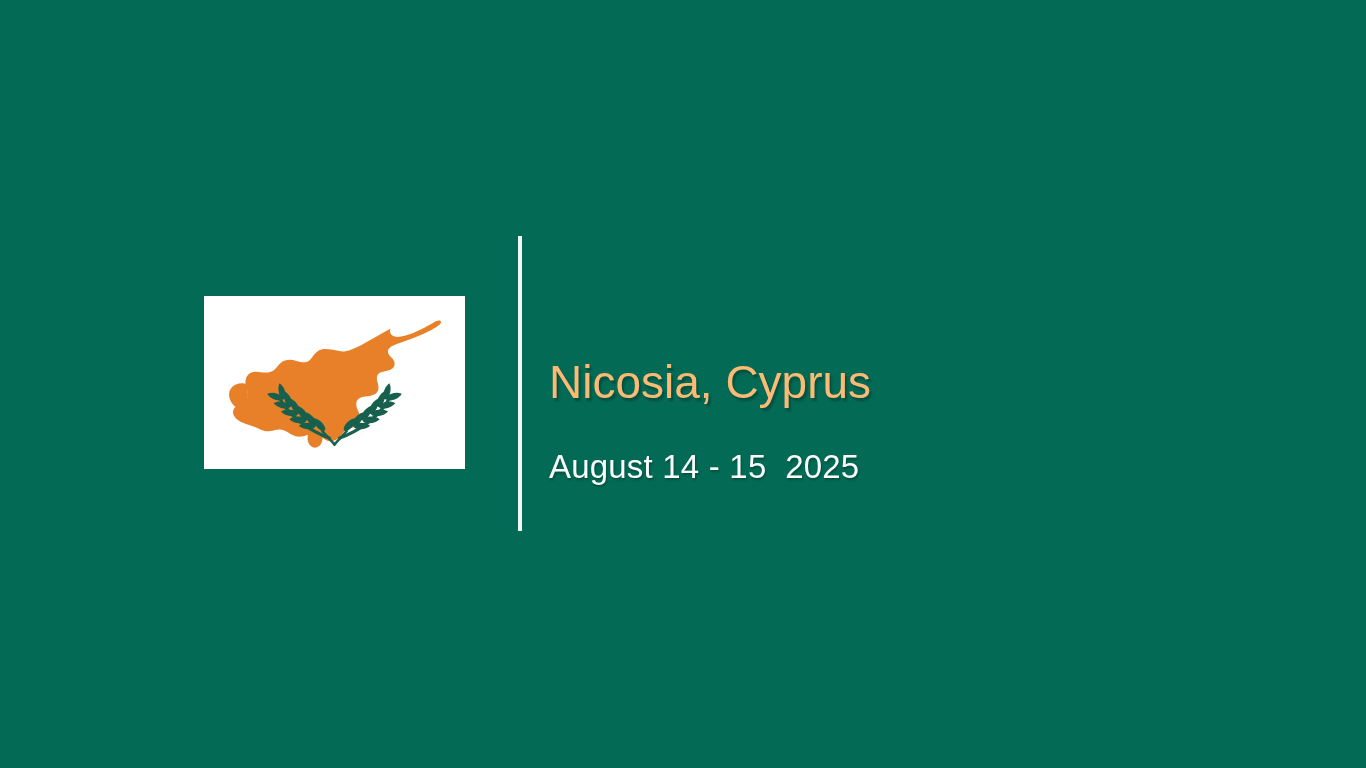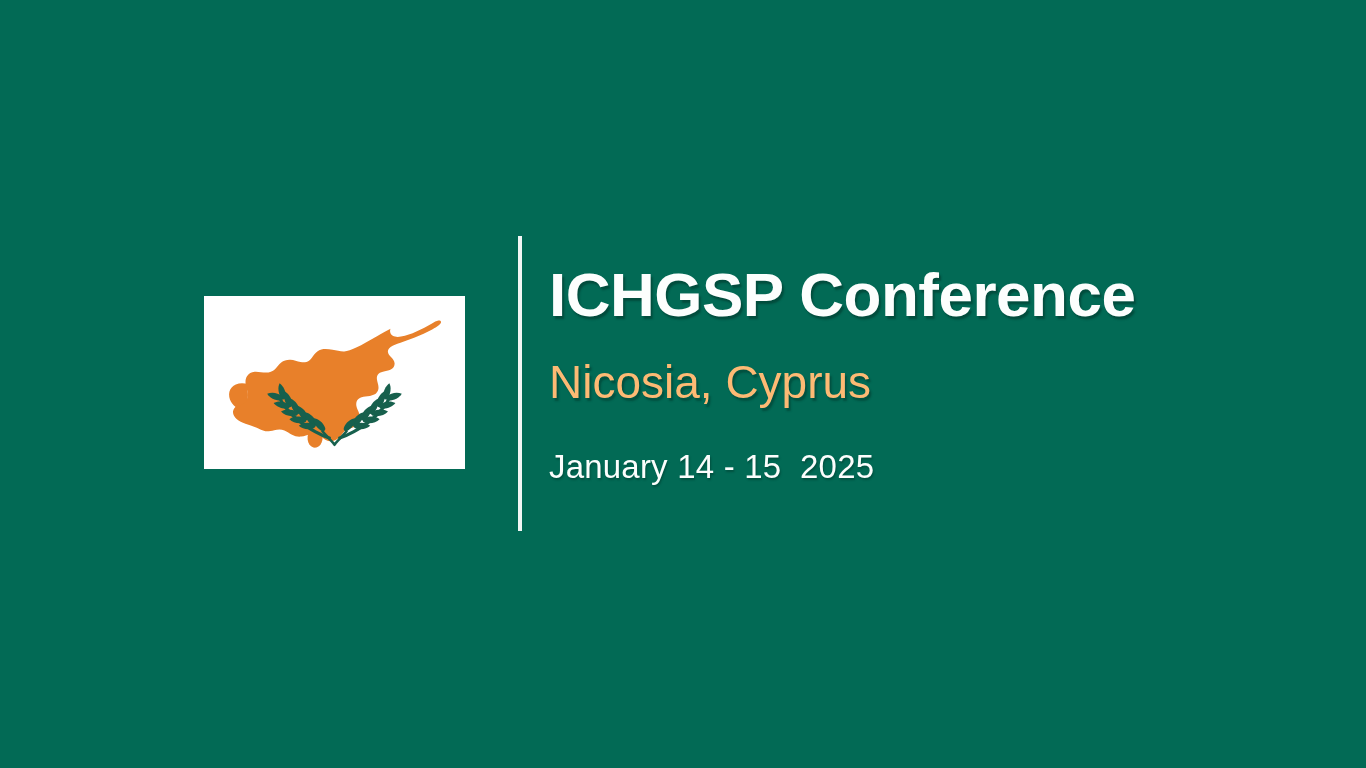--- a/index.html
+++ b/index.html
@@ -241,20 +241,19 @@
         <path d="M 169.0 119.8 C 174.6 121.2 180.6 119.4 184.0 115.6 C 180.0 112.6 173.4 112.8 168.4 115.8 C 166.8 116.8 166.8 119.2 169.0 119.8 Z"></path>
         <path d="M 160.4 126.4 C 165.8 128.2 172.0 126.8 175.6 123.2 C 171.8 120.0 165.2 119.8 160.0 122.4 C 158.4 123.3 158.2 125.6 160.4 126.4 Z"></path>
         <path d="M 151.0 132.0 C 156.2 134.2 162.4 133.2 166.2 129.8 C 162.6 126.4 156.2 125.8 150.8 128.0 C 149.1 128.8 148.8 131.1 151.0 132.0 Z"></path>
       </g>
     </svg>
   </div>
 
   <div id="divider"></div>
 
   <div id="text-col">
-    <div id="conf-title">ICHGSP Conference</div>
 
     <div id="conf-location">Nicosia, Cyprus</div>
 
-    <div id="conf-dates">January 14 - 15  2025</div>
+    <div id="conf-dates">August 14 - 15  2025</div>
   </div>
 
 </div>
 
 </body></html>

